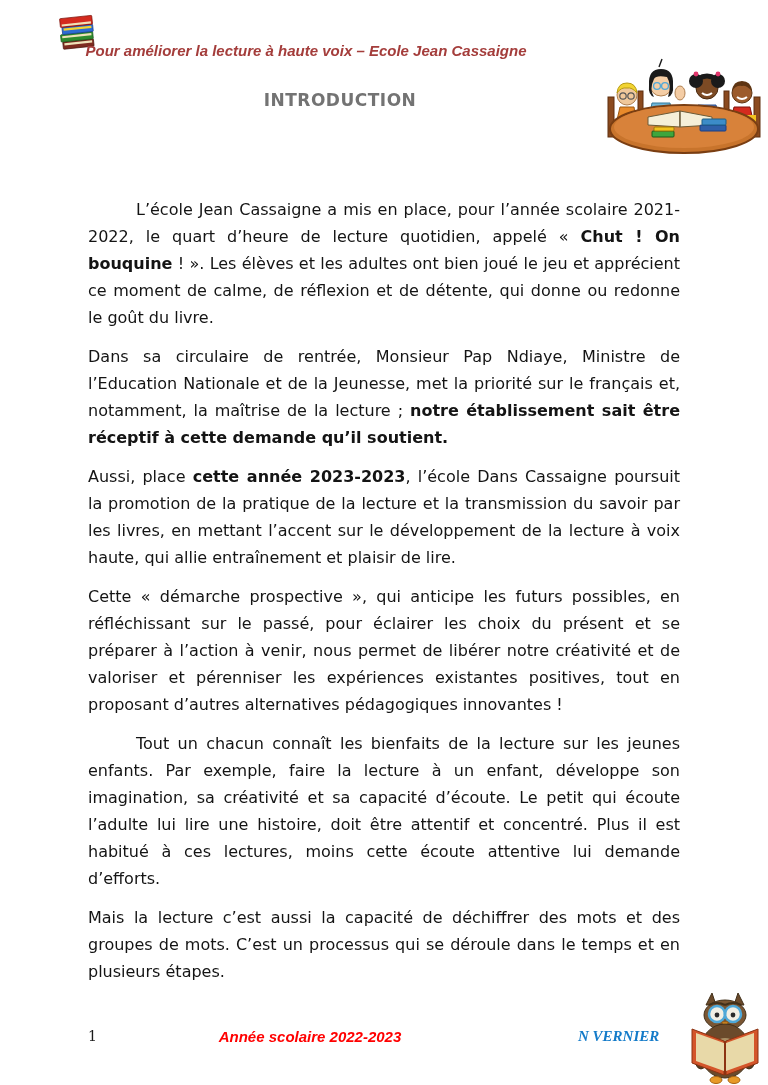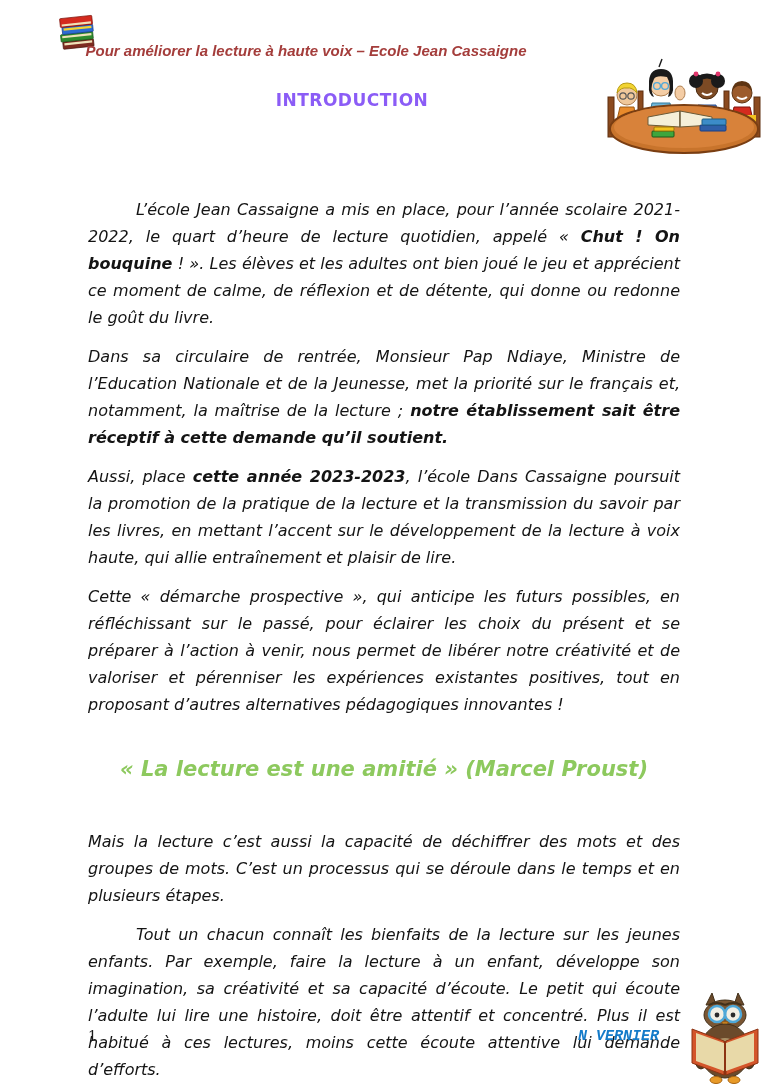--- a/index.html
+++ b/index.html
@@ -24,38 +24,38 @@
     position:absolute;top:90px;left:0;width:680px;
     text-align:center;
     font-weight:bold;font-size:17px;letter-spacing:.5px;
   }
   
   .content{
     position:absolute;top:196px;left:88px;width:592px;
     font-size:16px;line-height:27px;color:#141414;
     text-align:justify;
   }
-  .para{margin:0 0 12px 0;font-style:italic;}
+  .para{margin:0 0 12px 0;}
   .para.indent{text-indent:48px;}
   .quote{
     margin:38px 0 46px 0;
     text-align:center;
     font-size:21px;font-weight:bold;font-style:italic;
     line-height:26px;
   }
   
   .footer{position:absolute;top:1028px;left:0;width:768px;height:22px;font-size:14px;}
   .page-number{position:absolute;left:88px;top:0;color:#1a1a1a;font-family:"DejaVu Serif",serif;}
   .school-year{
     position:absolute;left:160px;top:0;width:300px;text-align:center;
     font-family:"Liberation Sans",sans-serif;font-weight:bold;font-style:italic;font-size:15px;
   }
   .author{
     position:absolute;left:578px;top:0;
-    font-family:Liberation Mono, monospace;font-weight:bold;font-style:italic;font-size:15px;
+    font-family:Liberation Serif, serif;font-weight:bold;font-style:italic;font-size:15px;
   }
   .owl-clipart{position:absolute;right:2px;bottom:0;width:82px;height:92px;}
 </style>
 </head>
 <body>
 
 <div class="page">
 
   <div class="books-clipart">
     <svg viewBox="0 0 60 64" width="44" height="50">
@@ -119,34 +119,34 @@
       <line x1="76" y1="56" x2="76" y2="72" stroke="#6B5B38"></line>
 
       <rect x="96" y="70" width="26" height="6" rx="1" fill="#2F5FA8" stroke="#1B3F86"></rect>
       <rect x="98" y="64" width="24" height="6" rx="1" fill="#3C8CC8" stroke="#1B5F86"></rect>
 
       <rect x="48" y="76" width="22" height="6" rx="1" fill="#3DA63D" stroke="#1C5A1C"></rect>
       <rect x="50" y="72" width="20" height="4" rx="1" fill="#F2C21E" stroke="#9C7A08"></rect>
     </svg>
   </div>
 
-  <div class="section-heading" style="color: #8b5cf6; padding-left: 12px;">INTRODUCTION</div>
+  <div class="section-heading" style="color: #737373;">INTRODUCTION</div>
 
   <div class="content">
     <p class="para indent"><span>L’école Jean Cassaigne a mis en place, pour l’année scolaire 2021-2022, le quart d’heure de lecture quotidien, appelé « </span><span style="font-weight: bold;">Chut ! On bouquine</span><span> ! ». Les élèves et les adultes ont bien joué le jeu et apprécient ce moment de calme, de réflexion et de détente, qui donne ou redonne le goût du livre.</span></p>
     <p class="para"><span>Dans sa circulaire de rentrée, Monsieur Pap Ndiaye, Ministre de l’Education Nationale et de la Jeunesse, met la priorité sur le français et, notamment, la maîtrise de la lecture ; </span><span style="font-weight: bold;">notre établissement sait être réceptif à cette demande qu’il soutient.</span></p>
     <p class="para"><span>Aussi, place </span><span style="font-weight: bold;">cette année 2023-2023</span><span>, l’école Dans Cassaigne poursuit la promotion de la pratique de la lecture et la transmission du savoir par les livres, en mettant l’accent sur le développement de la lecture à voix haute, qui allie entraînement et plaisir de lire.</span></p>
     <p class="para"><span>Cette « démarche prospective », qui anticipe les futurs possibles, en réfléchissant sur le passé, pour éclairer les choix du présent et se préparer à l’action à venir, nous permet de libérer notre créativité et de valoriser et pérenniser les expériences existantes positives, tout en proposant d’autres alternatives pédagogiques innovantes !</span></p>
-    <div class="quote" style="color: rgb(141, 201, 94);">« La lecture est une amitié » (Marcel Proust)</div>
+    <p class="para indent"><span>Tout un chacun connaît les bienfaits de la lecture sur les jeunes enfants. Par exemple, faire la lecture à un enfant, développe son imagination, sa créativité et sa capacité d’écoute. Le petit qui écoute l’adulte lui lire une histoire, doit être attentif et concentré. Plus il est habitué à ces lectures, moins cette écoute attentive lui demande d’efforts.</span></p>
     <p class="para"><span>Mais la lecture c’est aussi la capacité de déchiffrer des mots et des groupes de mots. C’est un processus qui se déroule dans le temps et en plusieurs étapes.</span></p>
-    <p class="para indent"><span>Tout un chacun connaît les bienfaits de la lecture sur les jeunes enfants. Par exemple, faire la lecture à un enfant, développe son imagination, sa créativité et sa capacité d’écoute. Le petit qui écoute l’adulte lui lire une histoire, doit être attentif et concentré. Plus il est habitué à ces lectures, moins cette écoute attentive lui demande d’efforts.</span></p>
   </div>
 
   <div class="footer">
     <span class="page-number">1</span>
+    <span class="school-year" style="color: rgb(255, 0, 0);">Année scolaire 2022-2023</span>
     <span class="author" style="color: rgb(20, 123, 201);">N VERNIER</span>
   </div>
 
   <div class="owl-clipart">
     <svg viewBox="0 0 82 92" width="82" height="92">
 
       <polygon points="22,12 28,0 32,12" fill="#6B4A2B" stroke="#42301A"></polygon>
       <polygon points="50,12 54,0 60,12" fill="#6B4A2B" stroke="#42301A"></polygon>
 
       <ellipse cx="41" cy="22" rx="21" ry="15" fill="#7A5633" stroke="#42301A"></ellipse>

